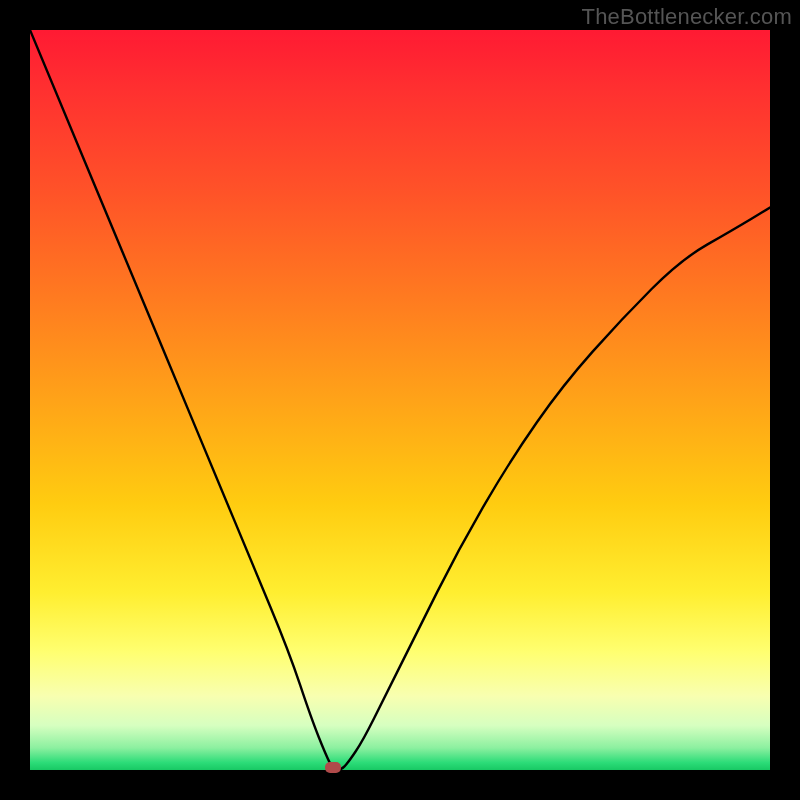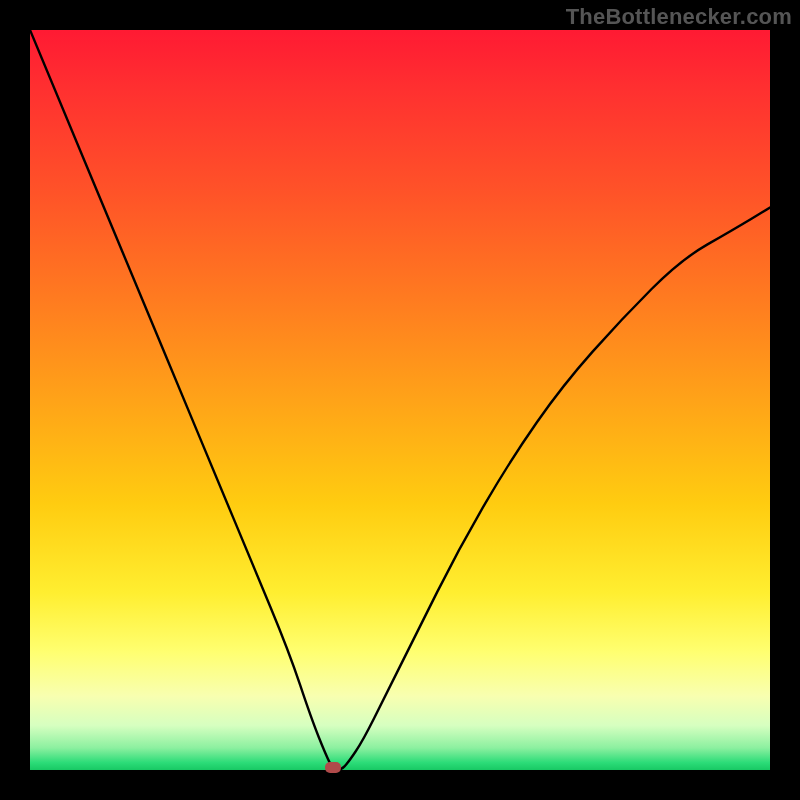--- a/index.html
+++ b/index.html
@@ -41,21 +41,21 @@
       #18c964 100%
     );
   }
   .brand {
     position: absolute;
     top: 4px;
     right: 8px;
     color: #555;
     font-size: 22px;
     letter-spacing: 0.2px;
-    font-weight: 700;
+    font-weight: 400;
   }
   svg.curve {
     position: absolute;
     left: 0;
     top: 0;
     width: 740px;
     height: 740px;
   }
   .marker {
     position: absolute;

